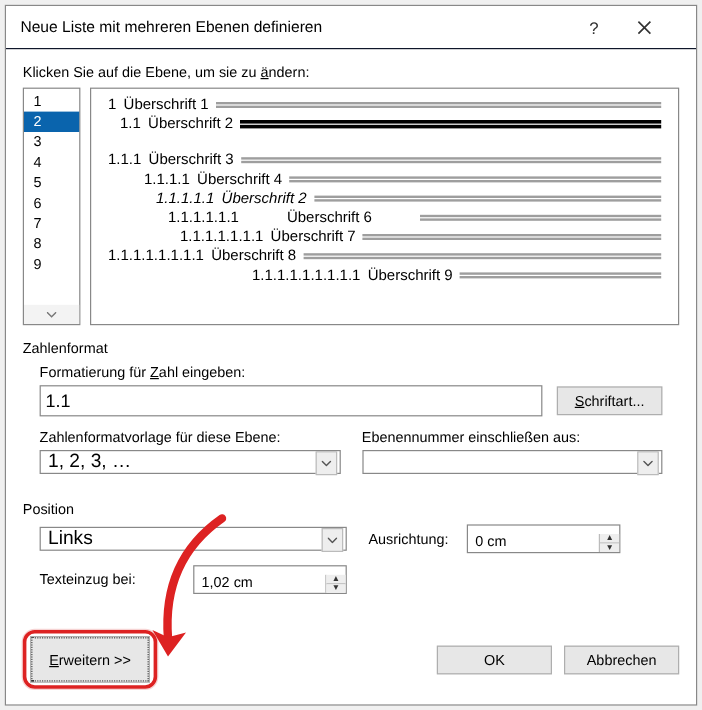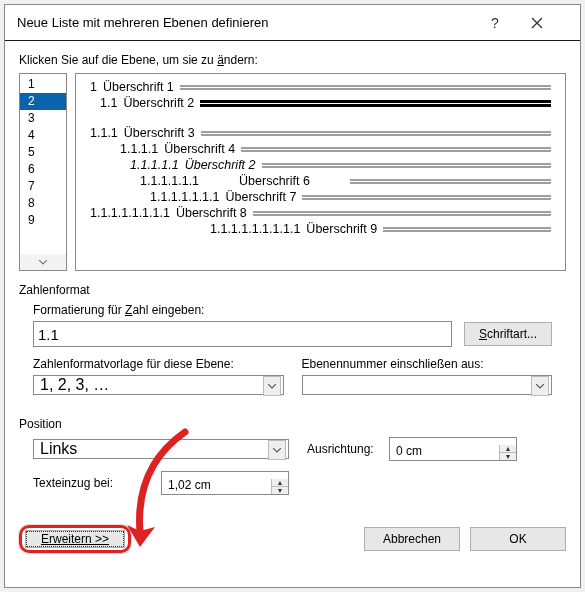--- a/index.html
+++ b/index.html
@@ -172,28 +172,27 @@
     align-items: center;
   }
   .erw-wrap {
     border: 3px solid #d22;
     border-radius: 10px;
     padding: 3px 4px;
     box-shadow: 0 0 0 1px rgba(210,34,34,.2);
     position: relative;
   }
   .erw-btn {
-    height: 16px;
+    height: 37px;
     border: 1px dotted #333;
     outline: 1px solid #aeaeae;
     background: #e7e7e7;
     padding: 0 14px;
     font-size: 12px;
     font-family: inherit;
-    text-decoration: underline;
   }
   .footer .spacer { flex: 1; }
   .footer .btn { min-width: 96px; margin-left: 10px; }
   .arrow-svg {
     position: absolute;
     left: 120px; top: 422px;
     pointer-events: none;
   }
 </style>
 </head>
@@ -387,22 +386,22 @@
       </div>
     </div>
 
     <div class="footer">
       <span class="erw-wrap">
         <button class="erw-btn">
           <span class="underline">E</span><span>rweitern &gt;&gt;</span>
         </button>
       </span>
       <span class="spacer"></span>
+      <button class="btn">OK</button>
       <button class="btn">Abbrechen</button>
-      <button class="btn">OK</button>
     </div>
   </div>
 
   <svg class="arrow-svg" width="80" height="130" viewBox="0 0 80 130">
     <path d="M 60 5 Q 10 40 15 105" fill="none" stroke="#d22" stroke-width="7" stroke-linecap="round"></path>
     <path d="M 15 120 L 2 98 L 15 104 L 30 100 Z" fill="#d22"></path>
   </svg>
 </div>
 
 </body></html>

